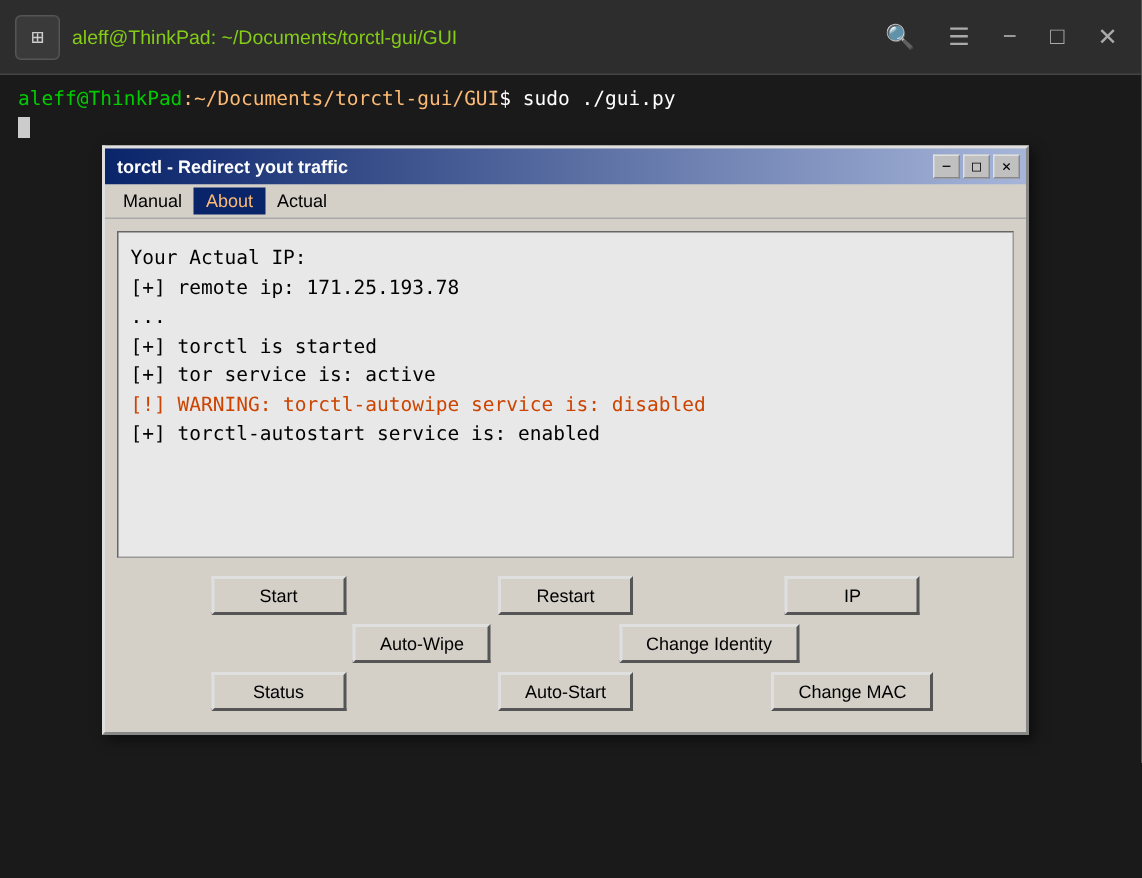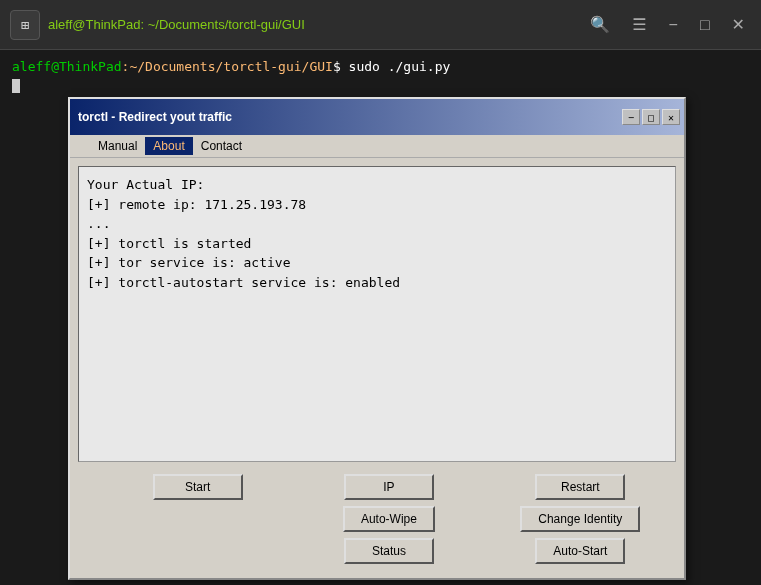--- a/index.html
+++ b/index.html
@@ -105,21 +105,21 @@
       width: 618px;
       background: #d4d0c8;
       border: 2px solid #888;
       border-top-color: #dfdfdf;
       border-left-color: #dfdfdf;
       box-shadow: 3px 3px 8px rgba(0,0,0,0.5);
     }
 
     .dialog-titlebar {
       background: linear-gradient(to right, #0a246a, #a6b5d9);
-      height: 36px;
+      height: 24px;
       display: flex;
       align-items: center;
       justify-content: space-between;
       padding: 0 4px 0 8px;
     }
 
     .dialog-title {
       color: white;
       font-size: 12px;
       font-family: 'Segoe UI', Tahoma, sans-serif;
@@ -139,21 +139,21 @@
       border-left-color: #dfdfdf;
       font-size: 10px;
       cursor: pointer;
       display: flex; align-items: center; justify-content: center;
       font-family: 'Marlett', 'Wingdings', monospace;
     }
 
     
     .menu-bar {
       background: #d4d0c8;
-      padding: 2px 20px;
+      padding: 2px 4px;
       display: flex;
       gap: 0;
       border-bottom: 1px solid #aaa;
     }
 
     .menu-item {
       padding: 2px 8px;
       font-size: 12px;
       font-family: 'Segoe UI', Tahoma, sans-serif;
       color: #000;
@@ -161,42 +161,42 @@
     }
     .menu-item.active { background: #0a246a; color: #fdba74; }
 
     
     .output-area {
       margin: 8px;
       background: #e8e8e8;
       border: 1px solid #999;
       border-top-color: #666;
       border-left-color: #666;
-      height: 296px;
+      height: 218px;
       overflow-y: auto;
       padding: 8px;
     }
 
     .output-line {
       font-size: 13px;
       font-family: monospace;
       color: #000;
       line-height: 1.5;
     }
 
     .output-line.warning { color: #cc4400; }
 
     
     .buttons-area {
       padding: 4px 8px 8px 8px;
     }
 
     .btn-row {
       display: flex;
-      justify-content: flex-end;
+      justify-content: center;
       margin-bottom: 6px;
     }
 
     .btn-row .btn-group {
       display: flex;
       justify-content: center;
       width: 32%;
     }
 
     .action-btn {
@@ -249,57 +249,61 @@
     <div class="dialog-window-btns">
       <button class="win-btn">−</button>
       <button class="win-btn">□</button>
       <button class="win-btn">✕</button>
     </div>
   </div>
 
   <div class="menu-bar">
     <div class="menu-item">Manual</div>
     <div class="menu-item active">About</div>
-    <div class="menu-item">Contact</div>
+    <div class="menu-item">Actual</div>
   </div>
 
   <div class="output-area">
     <div class="output-line">Your Actual IP:</div>
     <div class="output-line">[+] remote ip: 171.25.193.78</div>
     <div class="output-line">...</div>
     <div class="output-line">[+] torctl is started</div>
     <div class="output-line">[+] tor service is: active</div>
+    <div class="output-line warning">[!] WARNING: torctl-autowipe service is: disabled</div>
     <div class="output-line">[+] torctl-autostart service is: enabled</div>
   </div>
 
   <div class="buttons-area">
 
     <div class="btn-row">
       <div class="btn-group">
         <button class="action-btn">Start</button>
       </div>
       <div class="btn-group">
+        <button class="action-btn">Restart</button>
+      </div>
+      <div class="btn-group">
         <button class="action-btn">IP</button>
       </div>
-      <div class="btn-group">
-        <button class="action-btn">Restart</button>
-      </div>
     </div>
 
     <div class="btn-row">
       <div class="btn-group">
         <button class="action-btn">Auto-Wipe</button>
       </div>
       <div class="btn-group">
         <button class="action-btn">Change Identity</button>
       </div>
     </div>
 
     <div class="btn-row">
       <div class="btn-group">
         <button class="action-btn">Status</button>
       </div>
       <div class="btn-group">
         <button class="action-btn">Auto-Start</button>
       </div>
+      <div class="btn-group">
+        <button class="action-btn">Change MAC</button>
+      </div>
     </div>
   </div>
 </div>
 
 </body></html>

